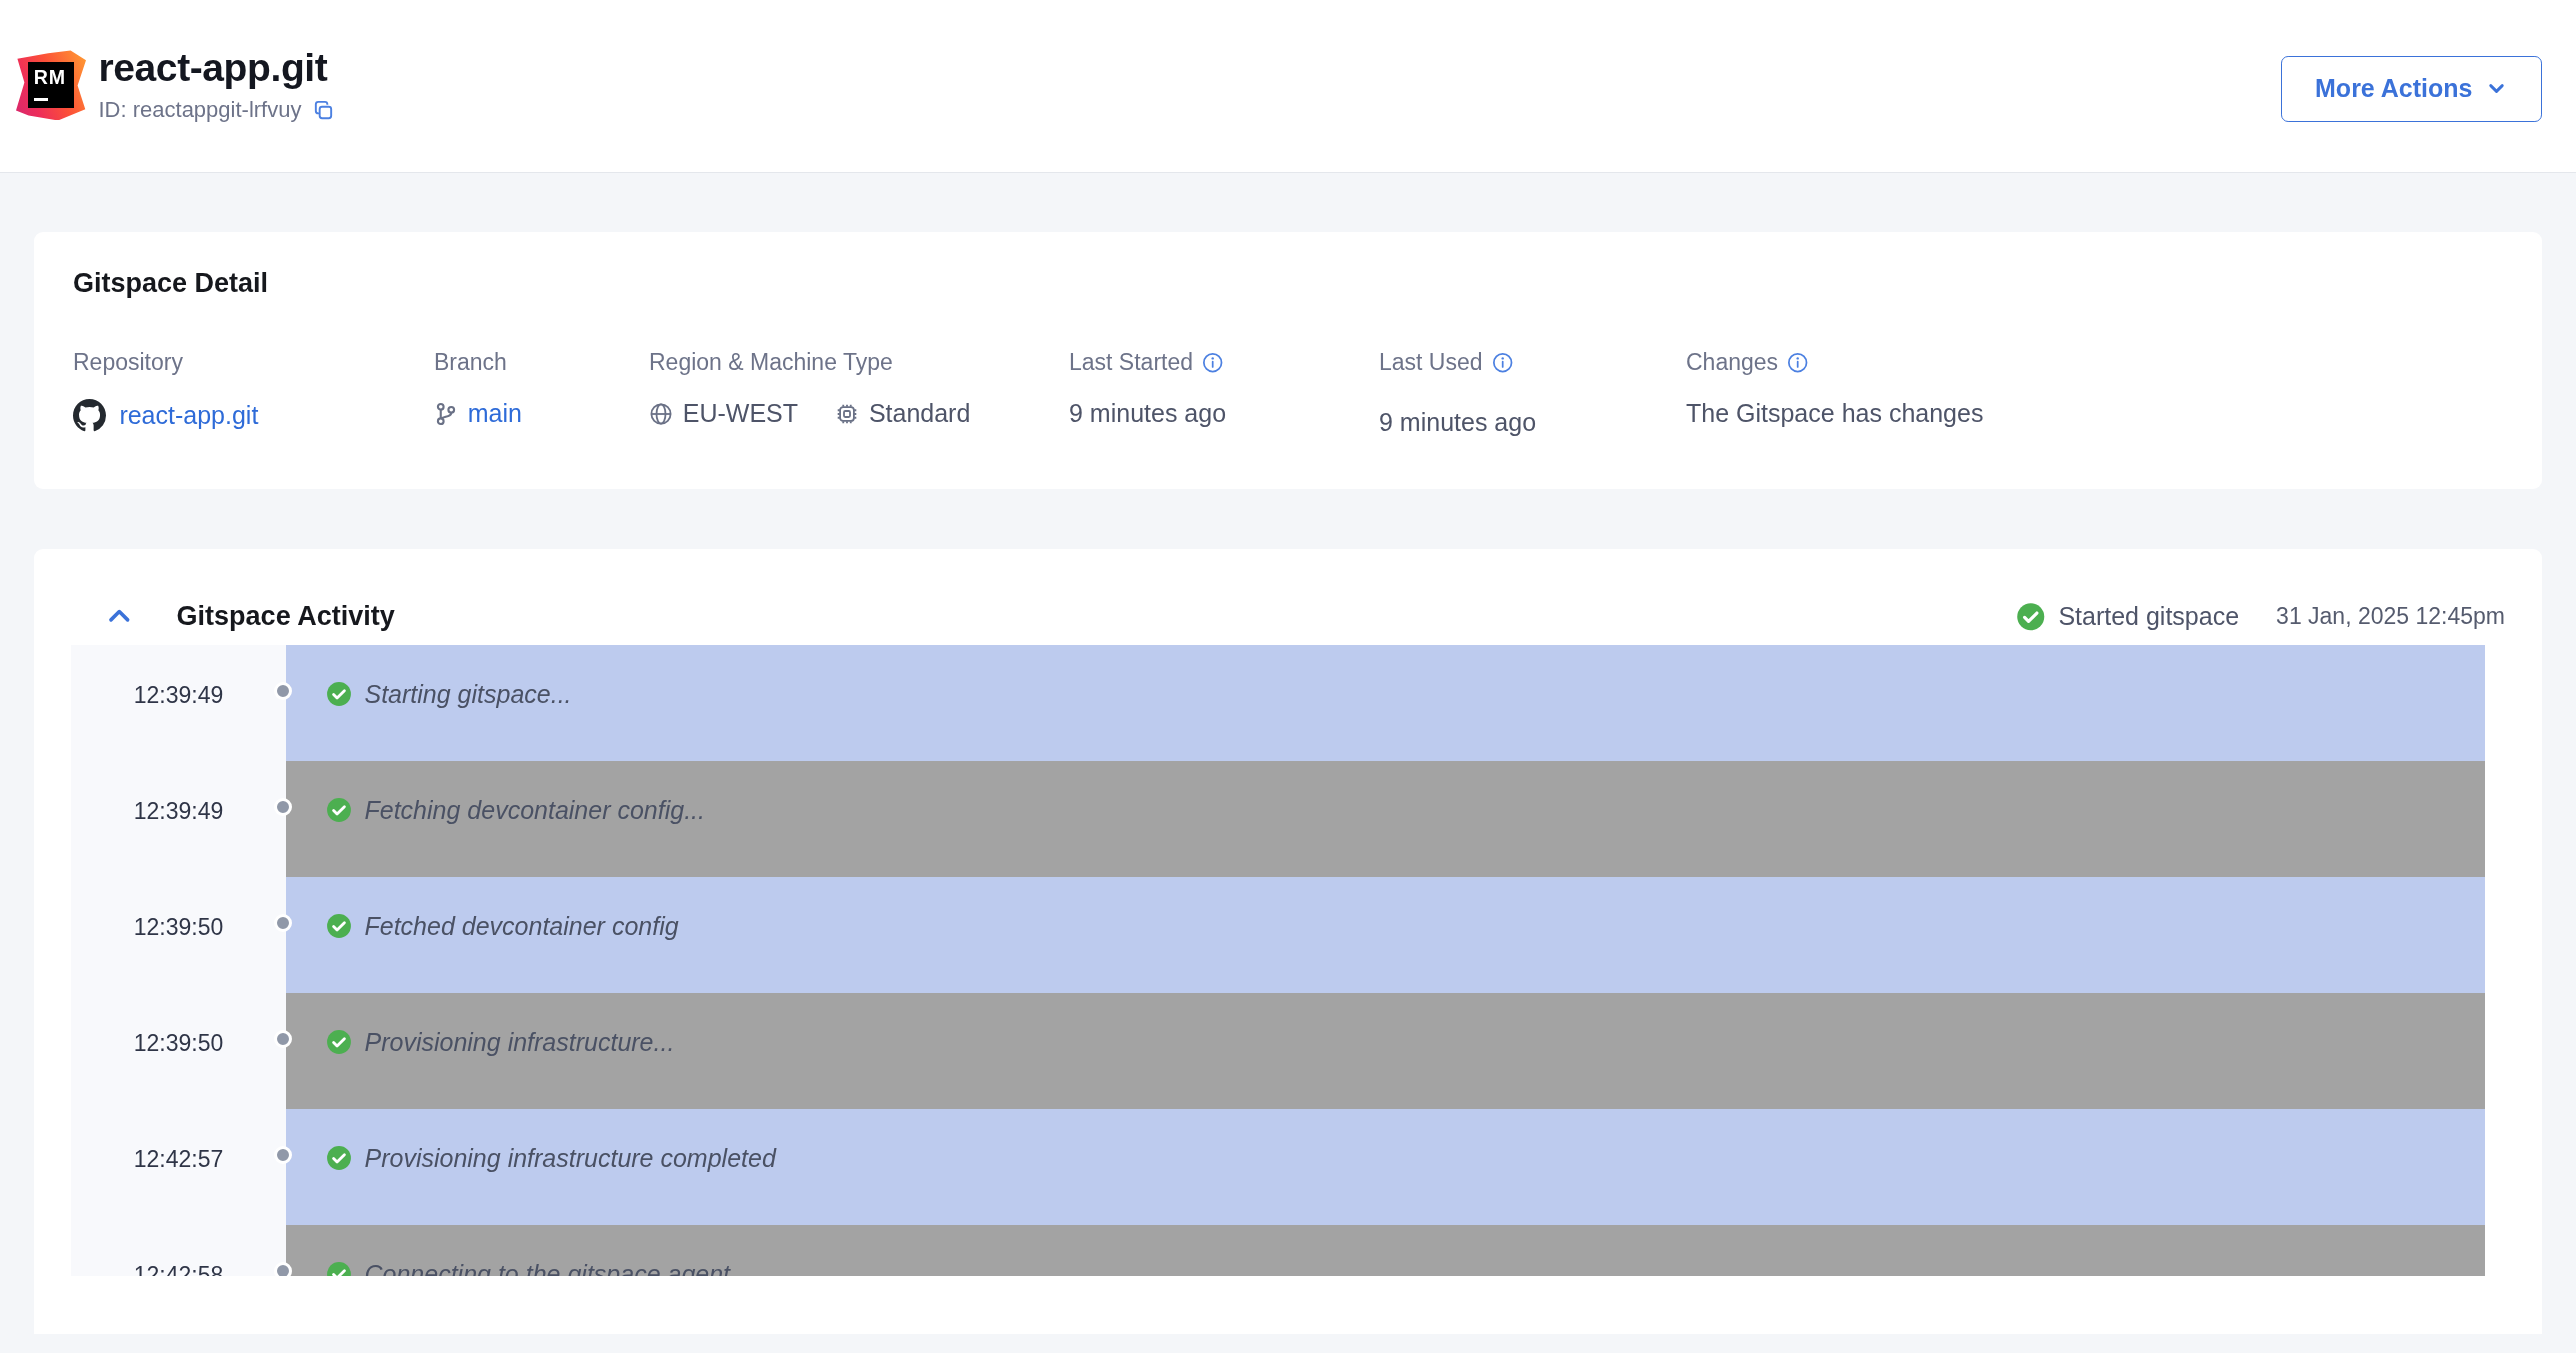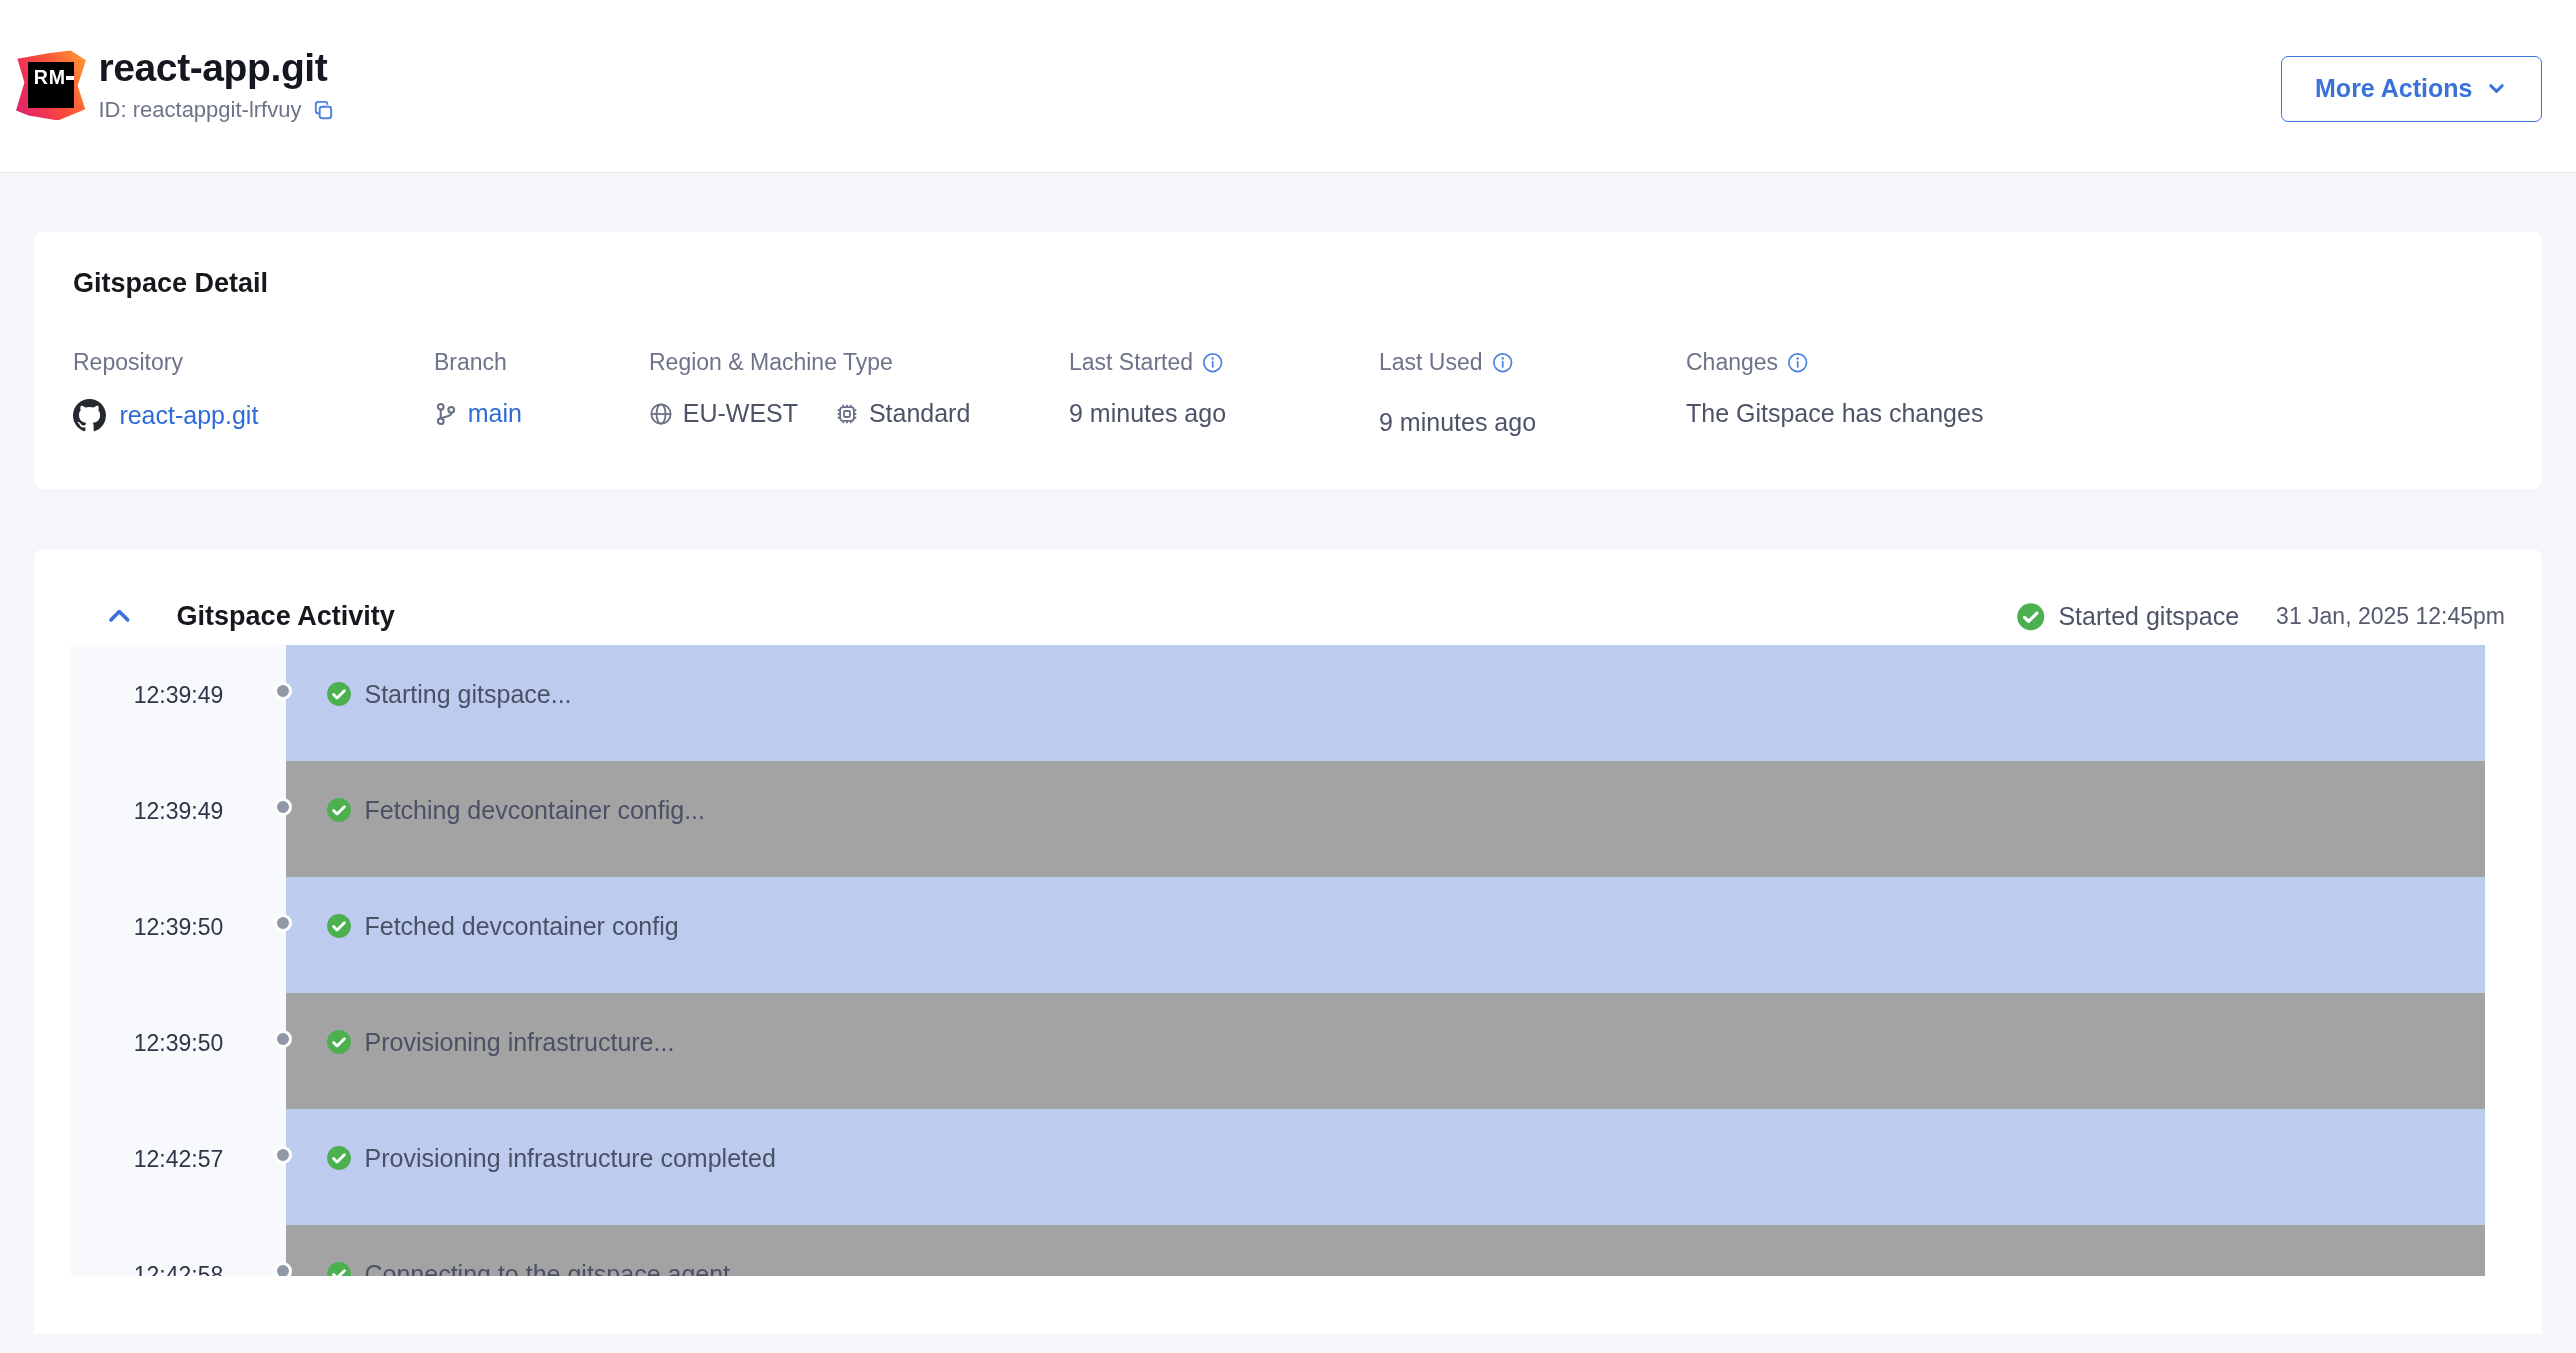--- a/index.html
+++ b/index.html
@@ -15,21 +15,21 @@
     height:173px; background:#FFFFFF; border-bottom:1.8px solid #E4E7EC;
     display:flex; align-items:flex-start; padding:45px 34px 0 16px;
   }
   .logo {
     width:70px; height:70px; margin:5.4px 12.5px 0 0; position:relative; flex:none;
     background:linear-gradient(245deg,#FF9533 5%,#FC5038 45%,#ED2D5A 75%,#D6286E 100%);
     clip-path:polygon(46% 4%, 78% 0%, 100% 14%, 88% 50%, 99% 84%, 60% 100%, 18% 93%, 0% 86%, 12% 46%, 2% 12%);
   }
   .logo-inner {
     position:absolute; left:11.6px; top:11.6px; width:46px; height:46px; background:#000;
-    display:flex; flex-direction:row; align-items:flex-start; justify-content:flex-start;
+    display:flex; flex-direction:column; align-items:flex-start; justify-content:flex-start;
     padding:5.4px 0 0 6.2px;
   }
   .logo-inner .rm { color:#fff; font-size:19.6px; font-weight:bold; letter-spacing:0.9px; line-height:21.4px; }
   .logo-inner .bar { width:14.3px; height:3.6px; background:#fff; margin-top:9px; }
   .title-block { display:flex; flex-direction:column; }
   .page-title { font-size:39px; font-weight:700; color:#141720; line-height:45px; letter-spacing:-0.4px; }
   .id-row { display:flex; align-items:center; margin-top:7.1px; gap:10.7px; }
   .id-text { font-size:22px; color:#6D7389; }
   .btn-group { margin-left:auto; display:flex; gap:39px; margin-top:10.7px; }
   .btn {
@@ -74,21 +74,21 @@
   .act-right { margin-left:auto; display:flex; align-items:center;text-align:right; }
   .act-status-label { font-size:25px; color:#4E5468; margin-left:13.4px; }
   .act-status-time { font-size:23px; color:#555B6E; margin-left:37px; }
 
   .log-box { margin-top:7.1px; margin-right:19.6px; height:631px; overflow:hidden; }
   .log-row { height:116px; display:flex; }
   .ts-col {
     width:215px; flex:none; background:#F8F9FC; padding-top:37px;
     text-align:center; font-size:23px; color:#2F3547;
   }
-  .msg-col { flex:1; position:relative; padding:36px 0 0 40px; display:flex; align-items:flex-start; }
+  .msg-col { flex:1; position:relative; padding:36px 0 0 40px; display:flex; align-items:flex-start;font-style:italic; }
   .log-row.odd .msg-col { background:#BDCBEE; }
   .log-row.even .msg-col { background:#a3a3a3; }
   .node-dot {
     position:absolute; left:-12.5px; top:37px; width:18px; height:18px;
     background:#9098A8; border:3.6px solid #FFFFFF; border-radius:50%;
   }
   .log-check { flex:none; margin-right:12.5px; }
   .log-msg { font-size:25px; color:#4A5164; line-height:28.6px; margin-top:-0.9px; }
 </style>
 </head>

